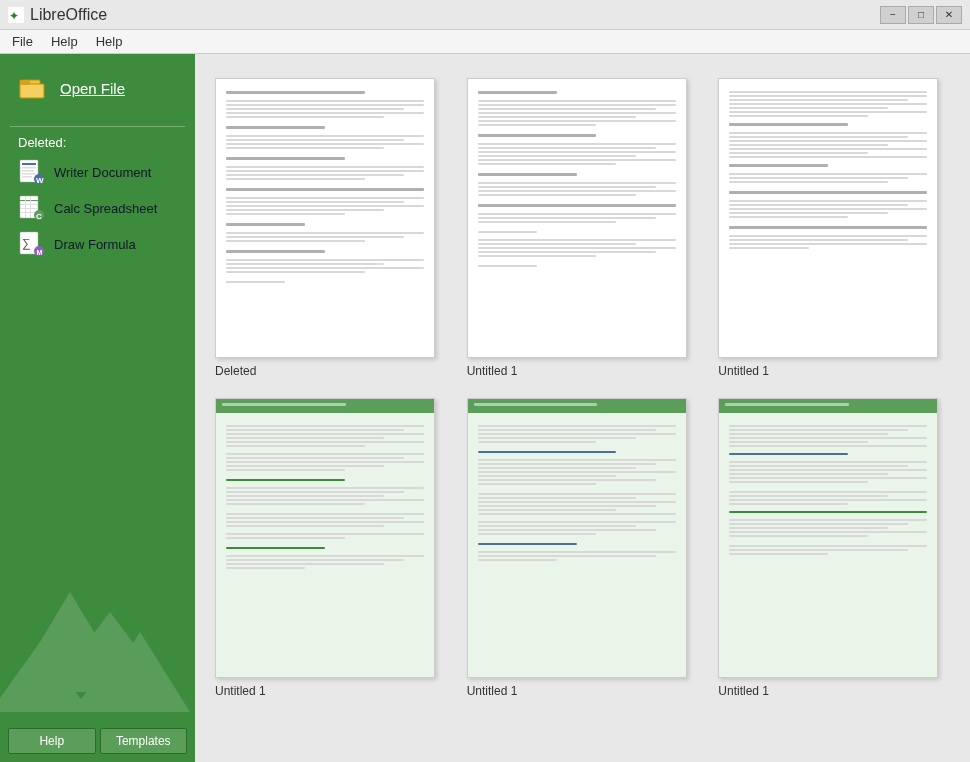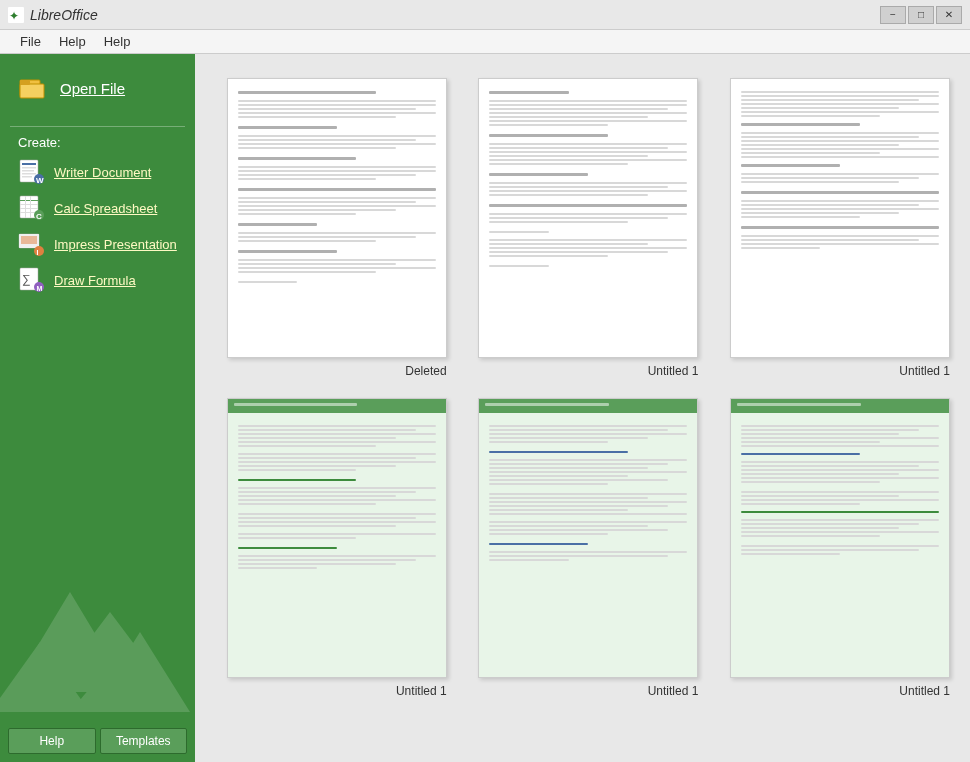--- a/index.html
+++ b/index.html
@@ -28,23 +28,22 @@
     .title-bar-left {
       display: flex;
       align-items: center;
       gap: 6px;
     }
     .title-bar-icon {
       width: 16px;
       height: 16px;
     }
     .title-bar-title {
-      font-size: 14px;
+      font-size: 16px;
       color: #333;
-      font-style: italic;
     }
     .title-bar-controls {
       display: flex;
       gap: 2px;
     }
     .title-btn {
       width: 26px;
       height: 18px;
       background: #d0d0d0;
       border: 1px solid #aaa;
@@ -55,21 +54,21 @@
       font-size: 10px;
       color: #333;
     }
 
     
     .menu-bar {
       background: #f5f5f5;
       height: 24px;
       display: flex;
       align-items: center;
-      padding: 0 12px;
+      padding: 0 4px;
       border-bottom: 1px solid #ccc;
       flex-shrink: 0;
       gap: 2px;
     }
     .menu-item {
       padding: 2px 8px;
       cursor: pointer;
       font-size: 13px;
       color: #333;
       border-radius: 2px;
@@ -162,22 +161,21 @@
       color: white;
       border-radius: 2px;
     }
     .sidebar-item-icon {
       width: 26px;
       height: 26px;
       flex-shrink: 0;
     }
     .sidebar-item-label {
       font-size: 13px;
-      text-decoration: underline;
-      color: #fef9c3;
+      color: #0f172a;
     }
 
     
     .sidebar-decoration {
       position: absolute;
       bottom: 50px;
       left: -10px;
       opacity: 0.15;
       pointer-events: none;
     }
@@ -218,21 +216,21 @@
     .doc-grid {
       display: grid;
       grid-template-columns: repeat(3, 1fr);
       gap: 20px;
       padding: 8px;
     }
 
     .doc-item {
       display: flex;
       flex-direction: column;
-      align-items: flex-end;
+      align-items: flex-start;
       cursor: pointer;
     }
 
     .doc-thumbnail {
       width: 220px;
       height: 280px;
       background: white;
       border: 1px solid #ccc;
       box-shadow: 2px 2px 4px rgba(0,0,0,0.15);
       overflow: hidden;
@@ -307,21 +305,21 @@
           <rect x="2" y="8" width="20" height="16" rx="1" fill="#f0c040" stroke="#c09000" stroke-width="1"></rect>
           <rect x="2" y="12" width="24" height="14" rx="1" fill="#f5d060" stroke="#c09000" stroke-width="1"></rect>
           <rect x="2" y="8" width="10" height="5" rx="1" fill="#d4a020"></rect>
         </svg>
         <span class="open-file-label">Open File</span>
       </div>
 
     </div>
 
     <hr class="sidebar-divider">
-    <span class="create-label">Create:</span>
+    <span class="create-label">Deleted:</span>
 
     <div class="sidebar-item">
       <svg class="sidebar-item-icon" viewBox="0 0 26 26">
         <rect x="2" y="1" width="18" height="22" rx="1" fill="white" stroke="#aaa" stroke-width="0.5"></rect>
         <rect x="4" y="4" width="14" height="2" fill="#4a6fa5"></rect>
         <rect x="4" y="8" width="14" height="1.5" fill="#ddd"></rect>
         <rect x="4" y="11" width="12" height="1.5" fill="#ddd"></rect>
         <rect x="4" y="14" width="14" height="1.5" fill="#ddd"></rect>
         <rect x="4" y="17" width="10" height="1.5" fill="#ddd"></rect>
         <circle cx="21" cy="20" r="5" fill="#4a6fa5"></circle>
@@ -338,30 +336,20 @@
         <rect x="2" y="13" width="18" height="1" fill="#ddd"></rect>
         <rect x="2" y="17" width="18" height="1" fill="#ddd"></rect>
         <rect x="7" y="1" width="1" height="22" fill="#ddd"></rect>
         <rect x="12" y="1" width="1" height="22" fill="#ddd"></rect>
         <circle cx="21" cy="20" r="5" fill="#5a9e5a"></circle>
         <text x="18" y="24" font-size="8" fill="white" font-weight="bold">C</text>
       </svg>
       <span class="sidebar-item-label">Calc Spreadsheet</span>
     </div>
 
-    <div class="sidebar-item">
-      <svg class="sidebar-item-icon" viewBox="0 0 26 26">
-        <rect x="1" y="3" width="20" height="14" rx="1" fill="white" stroke="#aaa" stroke-width="0.5"></rect>
-        <rect x="1" y="3" width="20" height="14" rx="1" fill="#f0f0f0"></rect>
-        <rect x="3" y="5" width="16" height="8" fill="#e08040" opacity="0.5"></rect>
-        <circle cx="21" cy="20" r="5" fill="#e08040"></circle>
-        <text x="18.5" y="24" font-size="7" fill="white" font-weight="bold">I</text>
-      </svg>
-      <span class="sidebar-item-label">Impress Presentation</span>
-    </div>
 
 
     <div class="sidebar-item">
       <svg class="sidebar-item-icon" viewBox="0 0 26 26">
         <rect x="2" y="1" width="18" height="22" rx="1" fill="white" stroke="#aaa" stroke-width="0.5"></rect>
         <text x="4" y="16" font-size="12" fill="#555">∑</text>
         <circle cx="21" cy="20" r="5" fill="#9060c0"></circle>
         <text x="18.5" y="24" font-size="7" fill="white" font-weight="bold">M</text>
       </svg>
       <span class="sidebar-item-label">Draw Formula</span>

